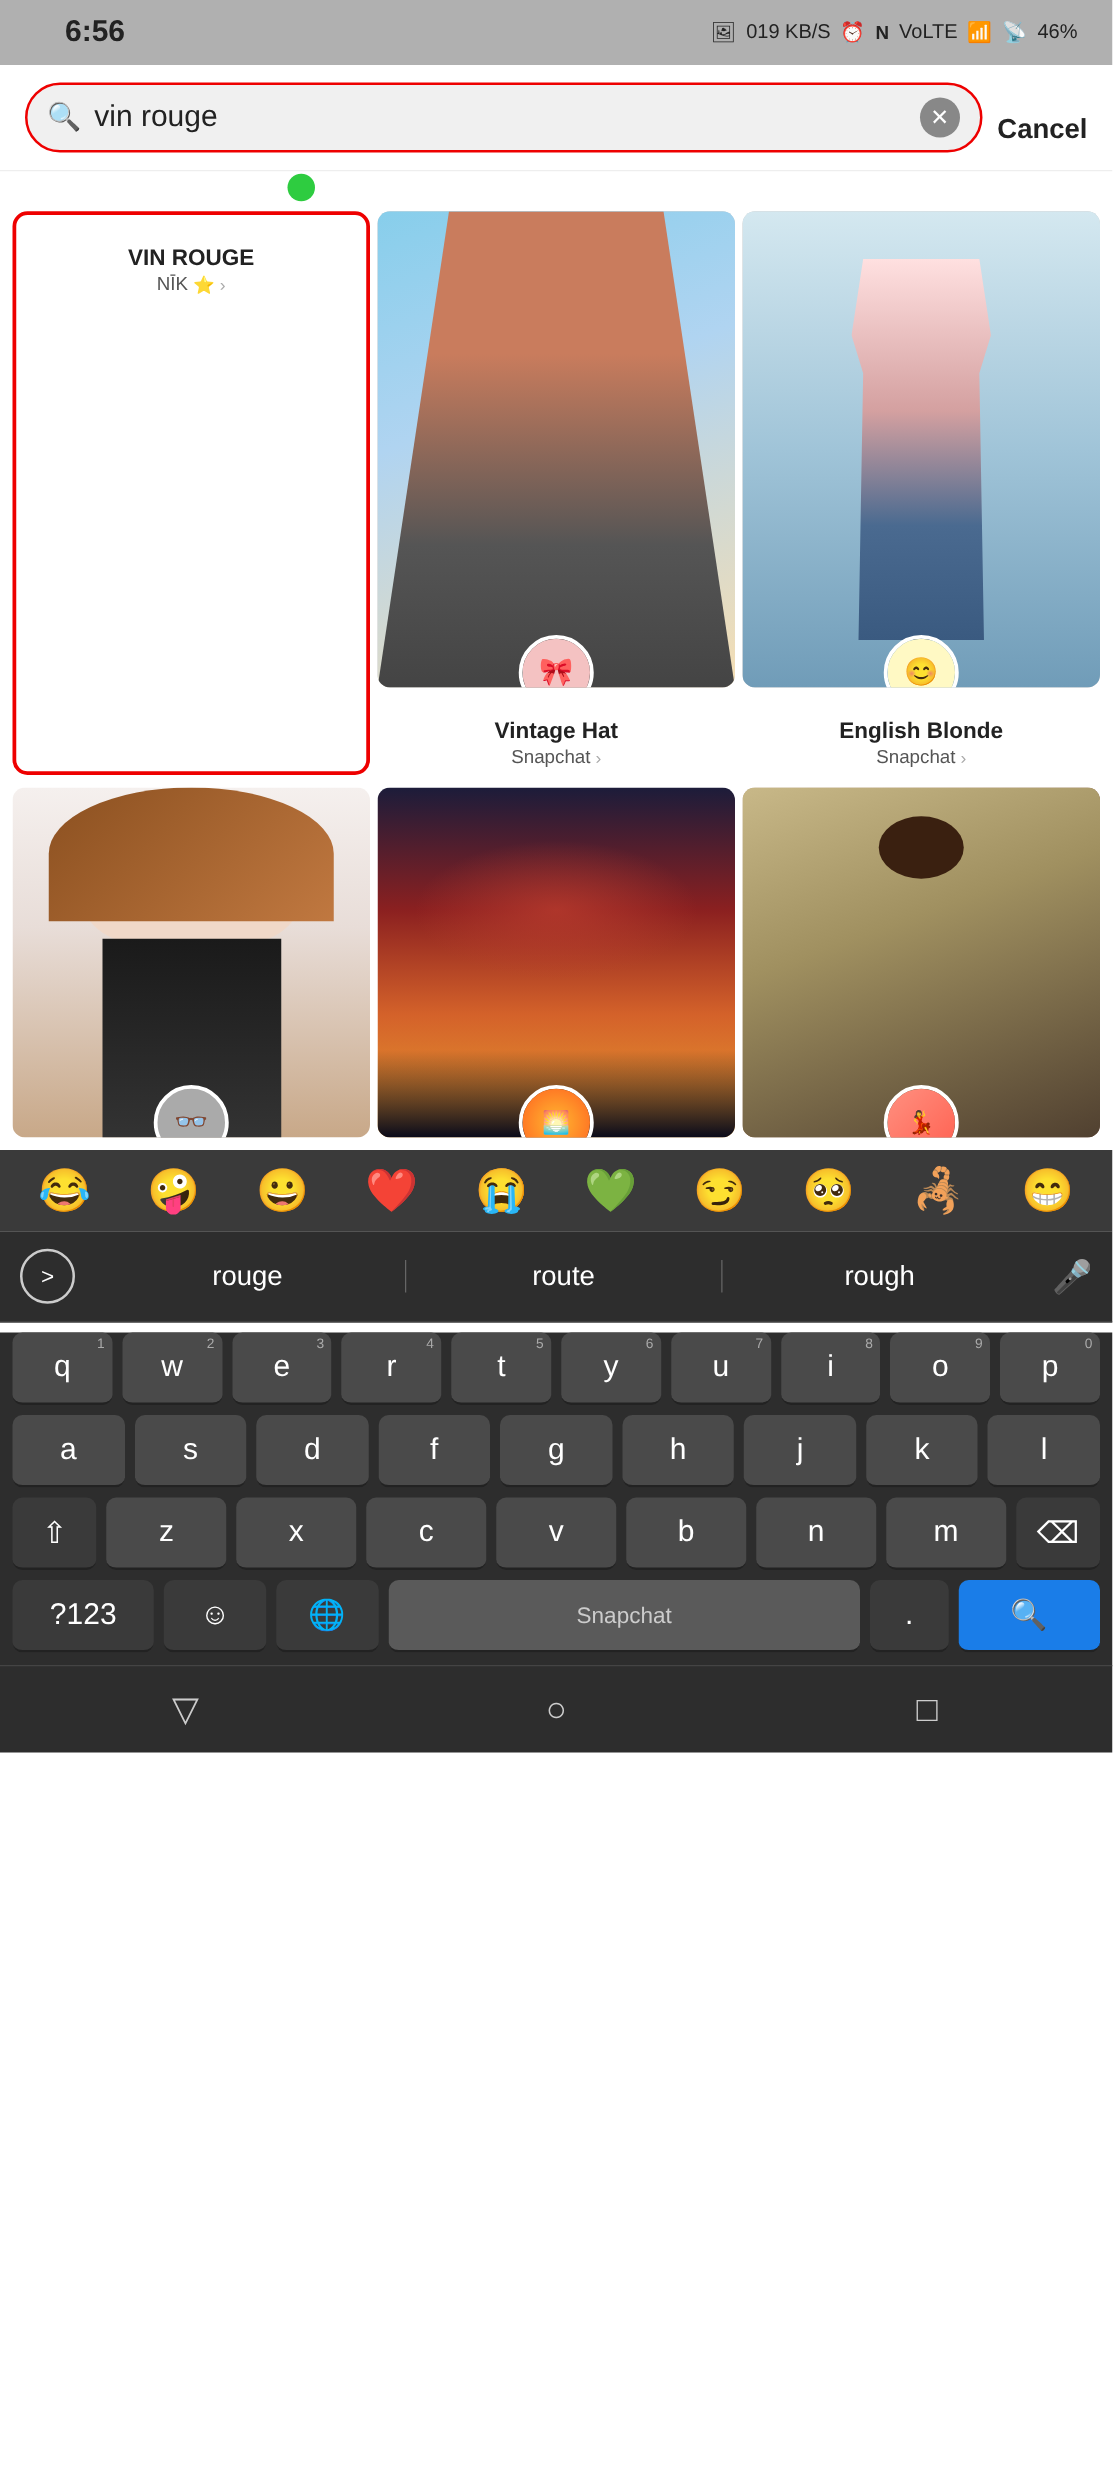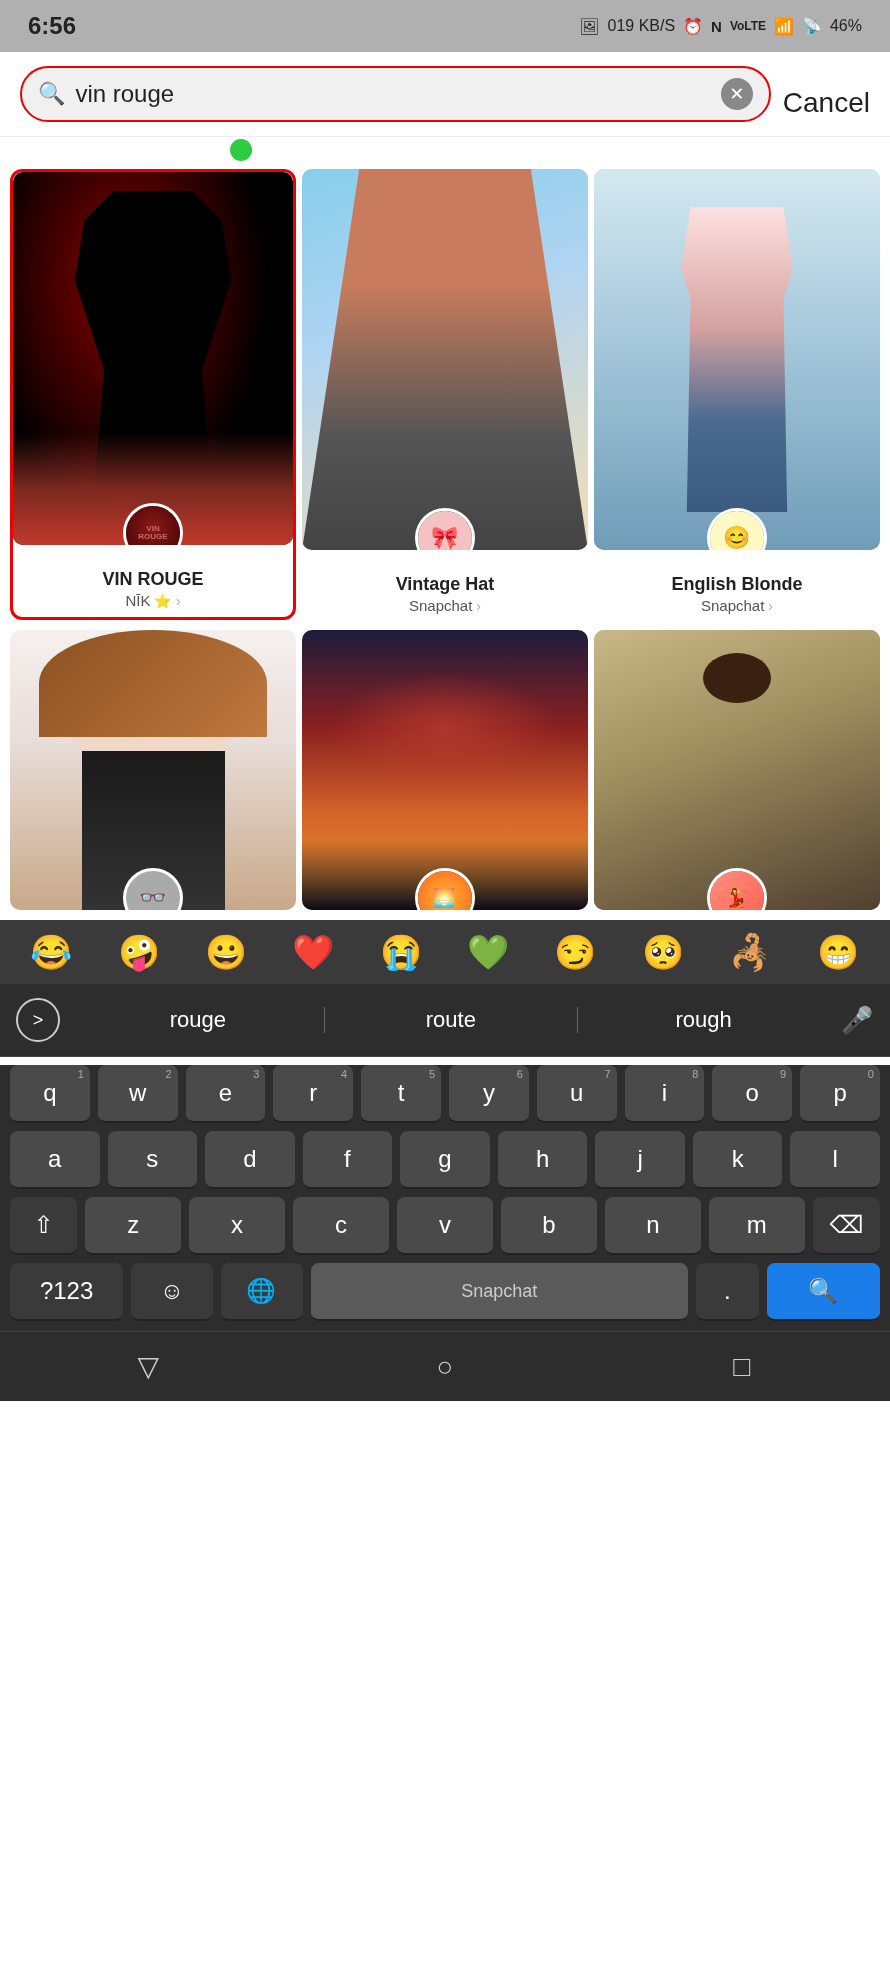--- a/index.html
+++ b/index.html
@@ -18,20 +18,21 @@
       height: 52px;
       display: flex;
       align-items: center;
       justify-content: space-between;
       padding: 0 28px;
     }
     .status-time {
       font-size: 24px;
       font-weight: 600;
       color: #222;
+      margin-left: 24px;
     }
     .status-icons {
       display: flex;
       align-items: center;
       gap: 8px;
       font-size: 17px;
       color: #222;
     }
     .status-icons span { font-size: 16px; }
 
@@ -62,23 +63,23 @@
     }
     .search-clear-btn {
       width: 32px; height: 32px;
       background: #888;
       border-radius: 50%;
       display: flex; align-items: center; justify-content: center;
       cursor: pointer;
     }
     .search-clear-btn span { color: #fff; font-size: 18px; }
     .cancel-btn {
-      font-size: 28px;
+      font-size: 22px;
       color: #222;
-      font-weight: 400;
+      font-weight: 700;
       cursor: pointer;
       white-space: nowrap;
       margin-top: 17px;
     }
 
     
     .green-dot-row {
       display: flex;
       padding: 6px 20px 0 20px;
       position: relative;
@@ -367,21 +368,21 @@
 </head>
 <body>
 
 <div class="status-bar">
   <span class="status-time">6:56</span>
   <div class="status-icons">
     <span>🖼</span>
     <span>019 KB/S</span>
     <span>⏰</span>
     <span style="font-weight:bold;font-size:15px;">N</span>
-    <span style="font-size:12px;font-weight:bold;">VoLTE</span>
+    <span style="font-size:16px;font-weight:normal;">VoLTE</span>
     <span>📶</span>
     <span>📡</span>
     <span>46%</span>
   </div>
 </div>
 
 <div class="search-bar">
   <div class="search-input-wrap">
     <span class="search-icon-mag">🔍</span>
     <span class="search-input-text">vin rouge</span>
@@ -392,31 +393,20 @@
   <span class="cancel-btn">Cancel</span>
 </div>
 
 <div class="green-dot-row">
   <div class="green-dot"></div>
 </div>
 
 <div class="filter-grid">
 
   <div class="filter-card selected-card">
-    <div class="filter-thumb">
-      <div class="vin-rouge-bg">
-        <div class="vin-rouge-silhouette"></div>
-        <div class="vin-rouge-flames"></div>
-      </div>
-      <div class="filter-avatar">
-        <div class="vin-rouge-avatar-inner">
-          <span style="font-size:8px;font-weight:bold;color:#cc6666;text-align:center;line-height:1.1;">VIN<br>ROUGE</span>
-        </div>
-      </div>
-    </div>
     <div class="filter-name">VIN ROUGE</div>
     <div class="filter-sub">
       <span>NĪK</span>
       <span class="star-icon">⭐</span>
       <span class="chevron">›</span>
     </div>
   </div>
 
   <div class="filter-card">
     <div class="filter-thumb">

